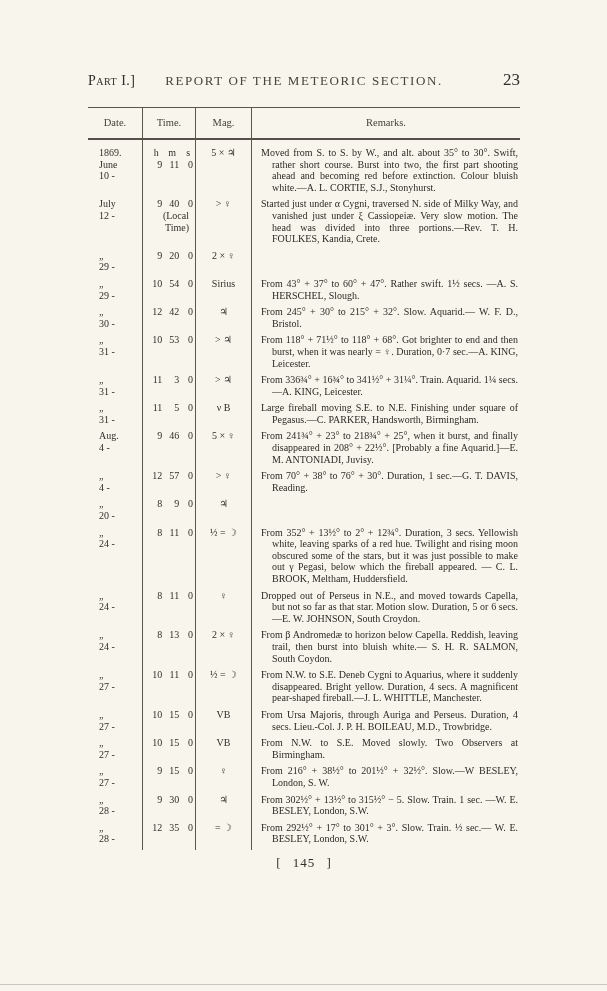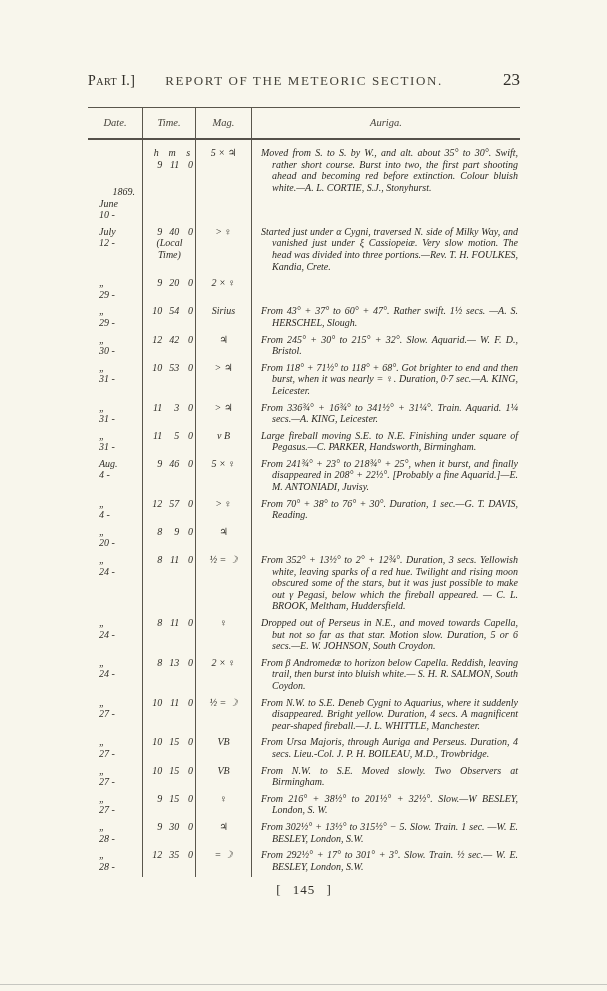--- a/index.html
+++ b/index.html
@@ -13,43 +13,43 @@
   .content{position:absolute;left:88px;top:70px;width:432px;}
   
   .pagehead{
     display:grid;grid-template-columns:1fr auto 1fr;align-items:baseline;
     margin-bottom:17px;
   }
   .part-label{font-variant:small-caps;font-size:14px;letter-spacing:.5px;white-space:nowrap;}
   .running-title{font-size:13px;letter-spacing:1.6px;color:#46443c;white-space:nowrap;text-align:right;}
   .page-number{font-size:17px;text-align:right;}
   
-  .obs-table{width:100%;font-style:italic;}
+  .obs-table{width:100%;}
   .trow{
     display:grid;grid-template-columns:55px 53px 56px 1fr;
     align-items:stretch;
   }
   .c{box-sizing:border-box;}
   .c1,.c2,.c3{border-right:1px solid #5a564c;}
   .thead{border-top:1.5px solid #5a564c;border-bottom:2px solid #55514a;}
   .thead .c{padding:9px 0 10px;text-align:center;font-size:10.5px;color:#45423a;}
   
   .tbody .c{padding-bottom:5px;font-size:10px;line-height:11.6px;}
   .tbody .trow:first-child .c{padding-top:7px;}
   .date-c{padding-left:11px;padding-right:5px;}
-  .year-line{text-align:right;padding-right:2px;margin-top:39px;}
+  .year-line{text-align:left;padding-right:2px;}
   .dline{display:flex;justify-content:space-between;flex-direction:column;}
   .time-c{padding-left:7px;padding-right:2px;}
   .tline{display:flex;justify-content:flex-start;}
   .ts{display:inline-block;text-align:right;}
   .ts-h{width:15px;}
   .ts-m{width:17px;margin-left:3px;}
   .ts-s{width:12px;margin-left:4px;}
   .time-units .ts{text-align:center;}
-  .time-note{text-align:center;padding-right:4px;}
+  .time-note{text-align:right;padding-right:4px;}
   .mag-c{text-align:center;font-size:10.5px;}
   .rem-c{
     padding-left:20px;padding-right:2px;text-indent:-11px;
     text-align:justify;color:#2c2a25;
   }
   
   .pagefoot{margin-top:5px;text-align:center;font-size:13px;word-spacing:7px;letter-spacing:1px;}
   .scan-edge{position:absolute;left:0;right:0;bottom:6px;height:1px;background:#c6c6c0;}
 </style>
 </head>
@@ -62,21 +62,21 @@
       <span class="part-label">Part I.]</span>
       <span class="running-title">REPORT OF THE METEORIC SECTION.</span>
       <span class="page-number">23</span>
     </div>
 
     <div class="obs-table">
       <div class="trow thead">
         <div class="c c1">Date.</div>
         <div class="c c2">Time.</div>
         <div class="c c3">Mag.</div>
-        <div class="c c4">Auriga.</div>
+        <div class="c c4">Remarks.</div>
       </div>
       <div class="tbody">
   <div class="trow">
     <div class="c c1 date-c">
       <div class="year-line">1869.</div>
       <div class="dline">
         <span class="month">June</span>
         <span class="day">10 -</span>
       </div>
     </div>

